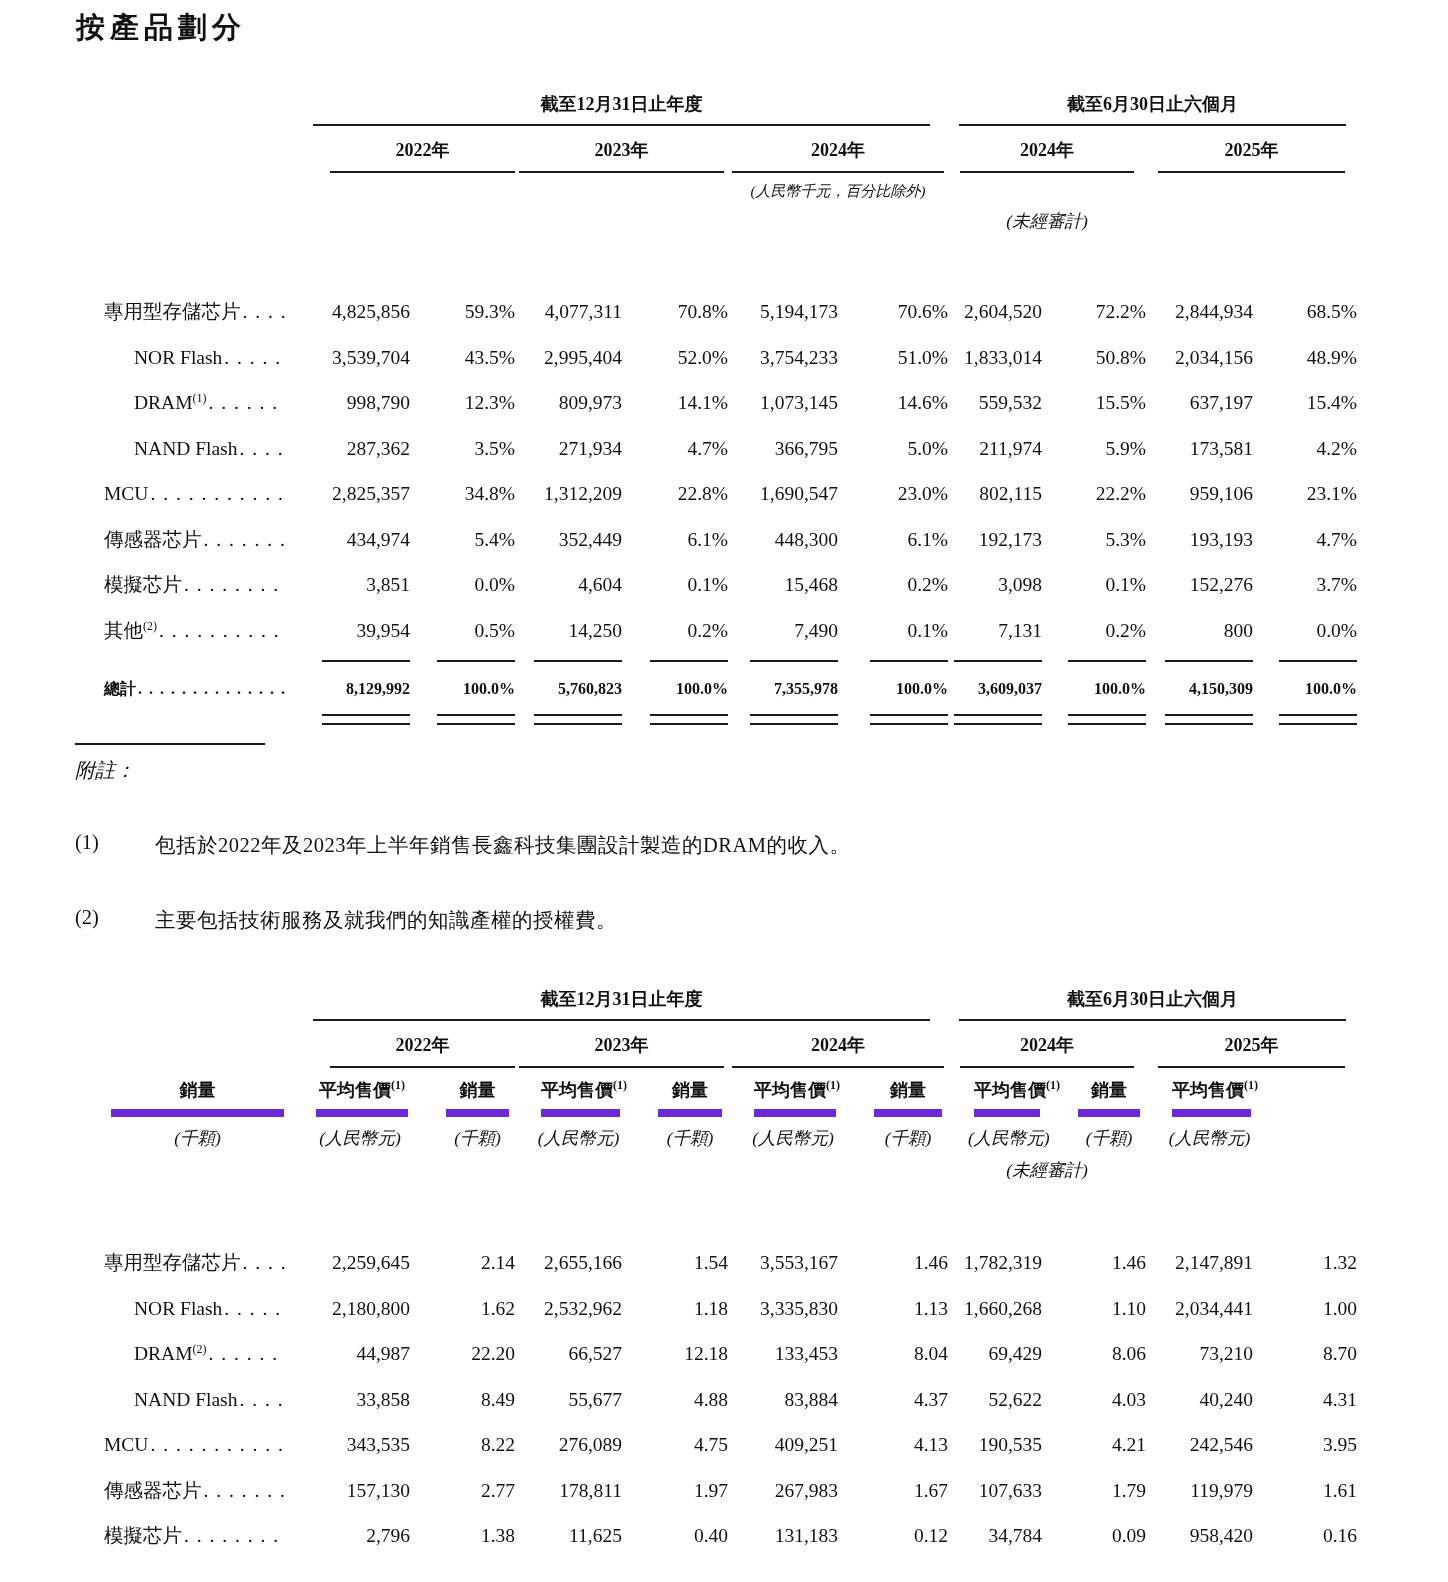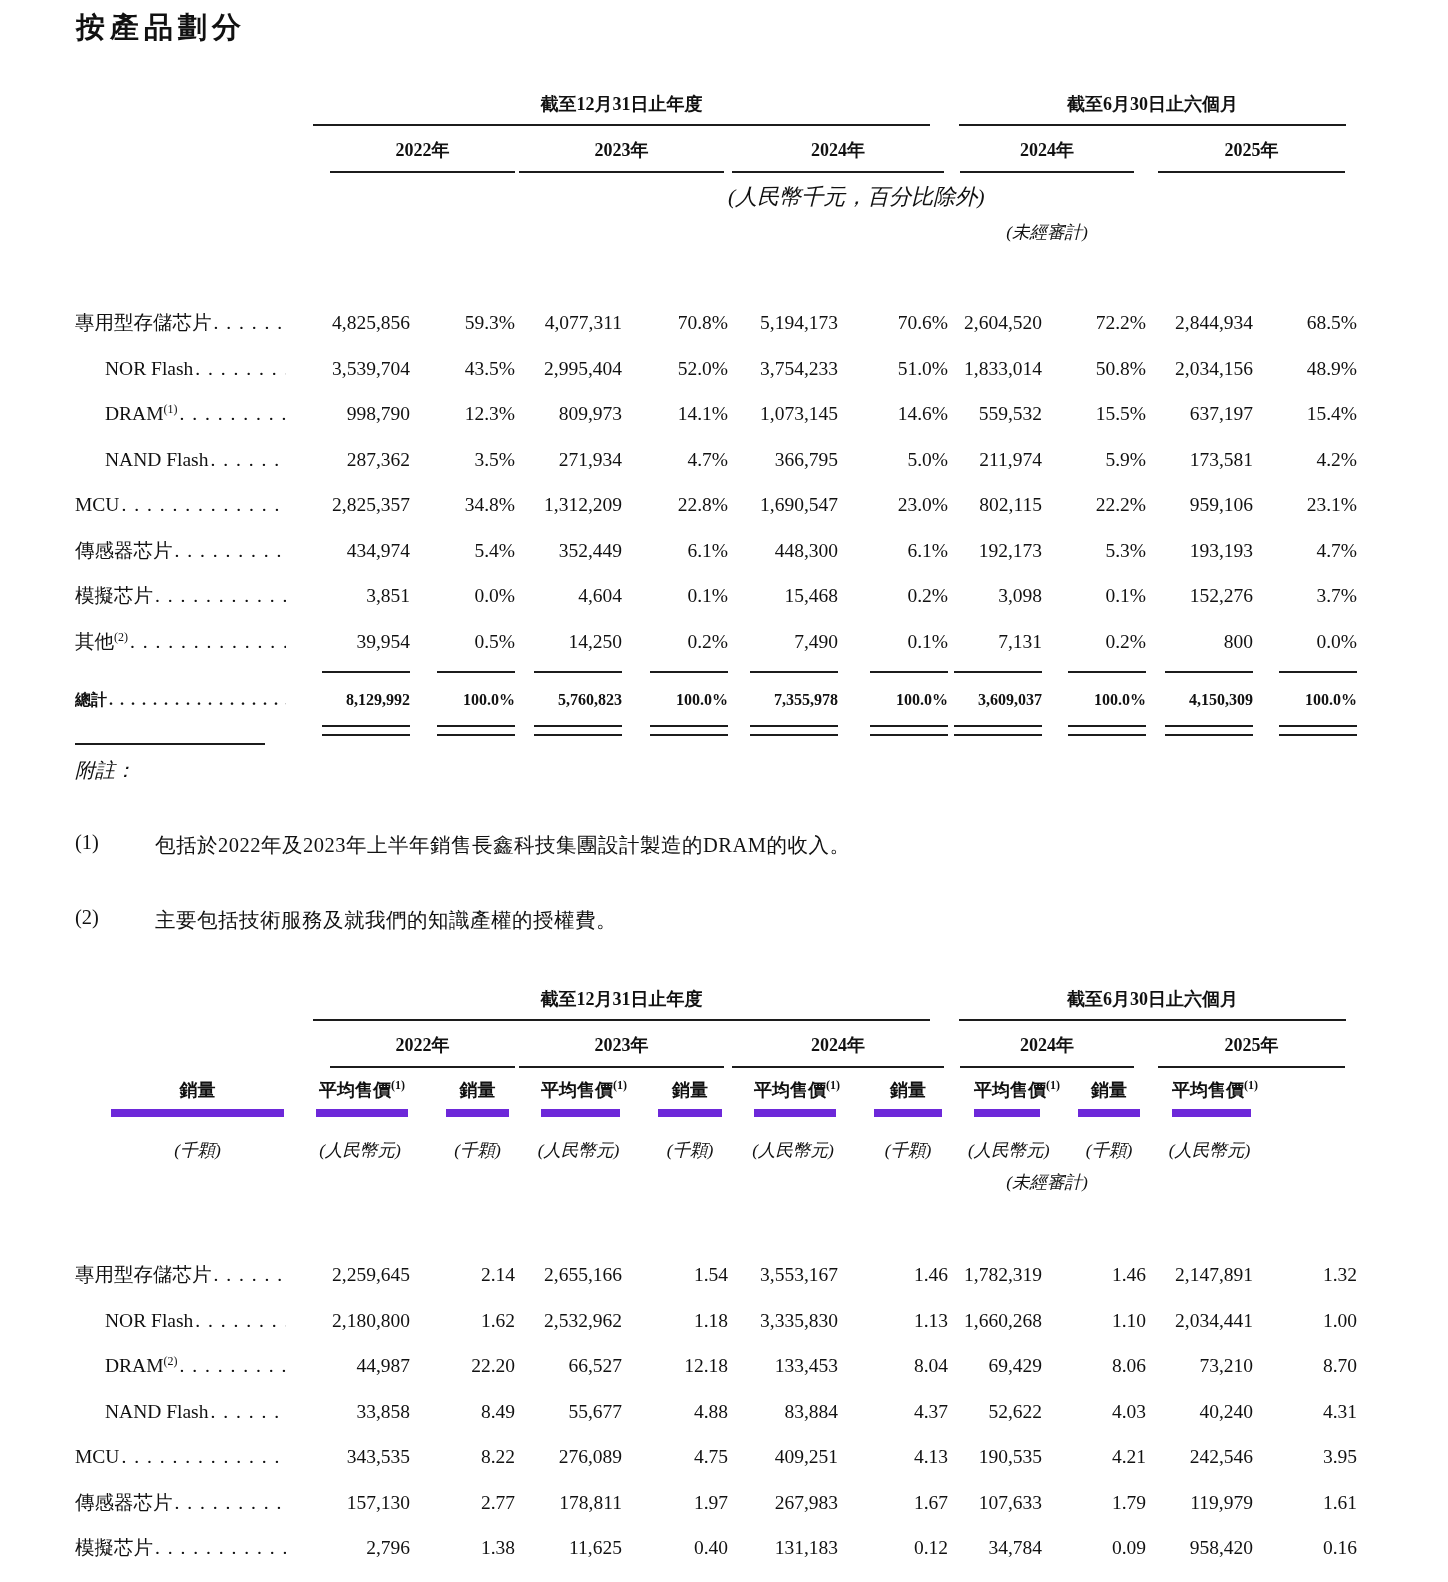--- a/index.html
+++ b/index.html
@@ -12,46 +12,46 @@
   .row{display:grid;grid-template-columns:215px 120px 105px 107px 106px 110px 110px 94px 104px 107px 104px;}
   .c2-8{grid-column:2/8;} .c8-12{grid-column:8/12;}
   .c2-4{grid-column:2/4;} .c4-6{grid-column:4/6;} .c6-8{grid-column:6/8;}
   .c8-10{grid-column:8/10;} .c10-12{grid-column:10/12;}
   .period{text-align:center;font-weight:bold;font-size:18px;border-bottom:2px solid #1c1c1c;
           padding:4px 0 8px 0;}
   .period.left{margin:0 18px 0 23px;} .period.right{margin:0 11px;}
   .yr{text-align:center;font-weight:bold;font-size:18px;border-bottom:2px solid #1c1c1c;
       padding:12px 0 9px 0;}
   .yr.g1{margin-left:40px;} .yr.g2,.yr.g3{margin:0 4px;} .yr.g4,.yr.g5{margin:0 12px;}
-  .noteline{font-style:italic;font-size:22px;text-align:center;white-space:nowrap;padding-top:9px;}
+  .noteline{font-style:italic;font-size:15px;text-align:center;white-space:nowrap;padding-top:9px;}
   .unaud{font-style:italic;font-size:17.5px;text-align:center;white-space:nowrap;padding-top:8px;}
   .spacer1{height:56px;} .spacer2{height:58px;}
   .drow{height:45.5px;}
   .drow>div{font-size:19.5px;line-height:45.5px;}
   .lblcell{display:flex;align-items:baseline;overflow:hidden;}
-  .lblcell .lbl{white-space:nowrap;}
+  .lblcell .lbl{white-space:nowrap;margin-left:29px;}
   .lblcell .sup,.subhead .sup{font-size:12px;vertical-align:super;line-height:normal;}
   .lblcell sup{font-size:12px;line-height:normal;transform:translateY(-7px);}
   .dots{flex:1;overflow:hidden;white-space:nowrap;margin:0 4px 0 2px;}
   .dots::after{content:". . . . . . . . . . . . . . . . . . . . . . . . . . . . . . . . . . . . . . . .";
                letter-spacing:1.5px;}
   .num{text-align:right;}
   .indent .lbl{padding-left:30px;}
   .rulerow{height:14px;} .rulerow span{display:block;margin-left:auto;margin-top:7px;
            border-top:2px solid #1c1c1c;}
   .rulerow .rv{width:88px;} .rulerow .rp{width:78px;}
   .dblrow{height:18px;} .dblrow span{display:block;margin-left:auto;margin-top:3px;height:7px;
           border-top:2px solid #1c1c1c;border-bottom:2px solid #1c1c1c;}
   .dblrow .rv{width:88px;} .dblrow .rp{width:78px;}
   .totrow{height:44px;} .totrow>div{font-size:16px;line-height:44px;font-weight:bold;}
   
   .subhead{text-align:center;font-weight:bold;font-size:18px;border-bottom:8px solid #6d28d9;
            padding:10px 0 7px 0;white-space:nowrap;}
   .subhead.a{margin:0 6px 0 36px;} .subhead.b{margin:0 2px 0 26px;}
-  .unit{font-style:italic;font-size:17.5px;text-align:center;white-space:nowrap;padding-top:21px;}
+  .unit{font-style:italic;font-size:17.5px;text-align:center;white-space:nowrap;padding-top:9px;}
   .unit.a{margin-left:30px;} .unit.b{margin-left:20px;}
   
   .notes{position:absolute;left:75px;top:743px;width:1320px;}
   .note-sep{width:190px;border-top:2px solid #1c1c1c;}
   .note-head{font-style:italic;font-size:20px;margin-top:12px;}
   .note-item{display:flex;margin-top:47px;font-size:20.5px;}
   .note-num{width:80px;flex:0 0 80px;}
   .note-text{flex:1;letter-spacing:0.5px;}
 </style>
 </head>

